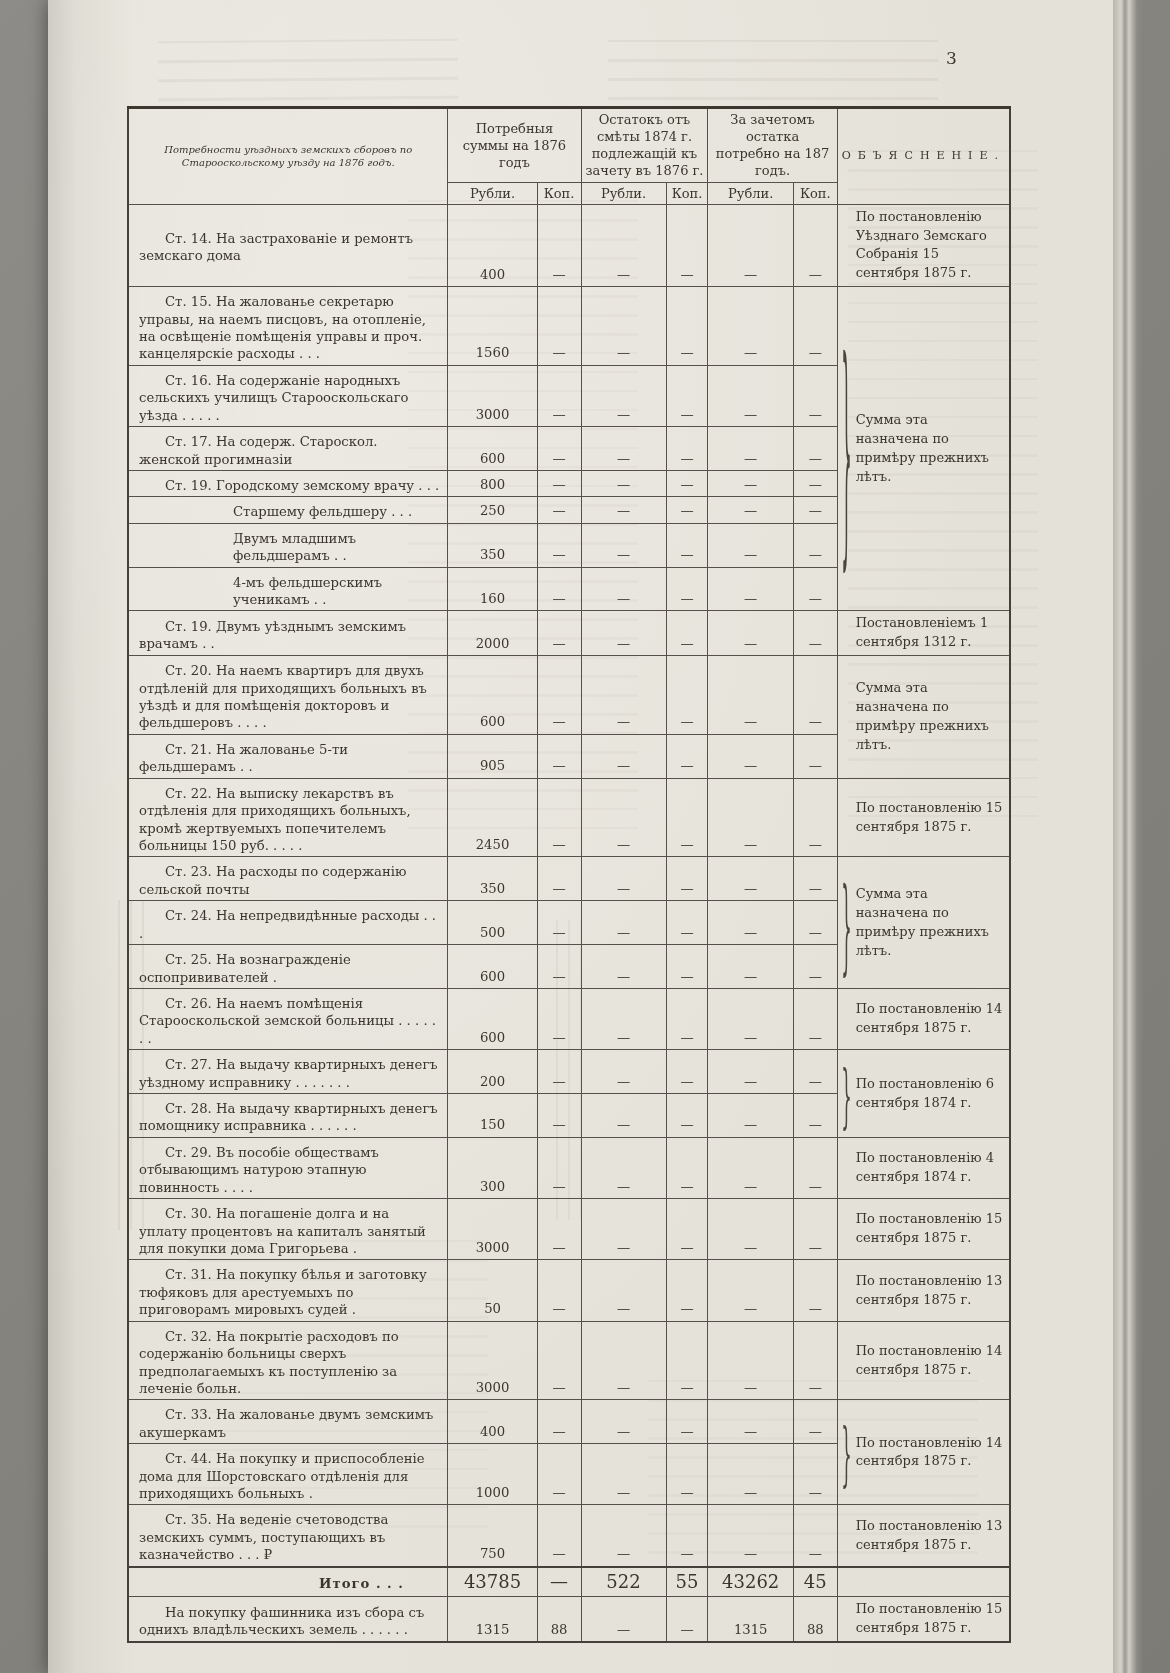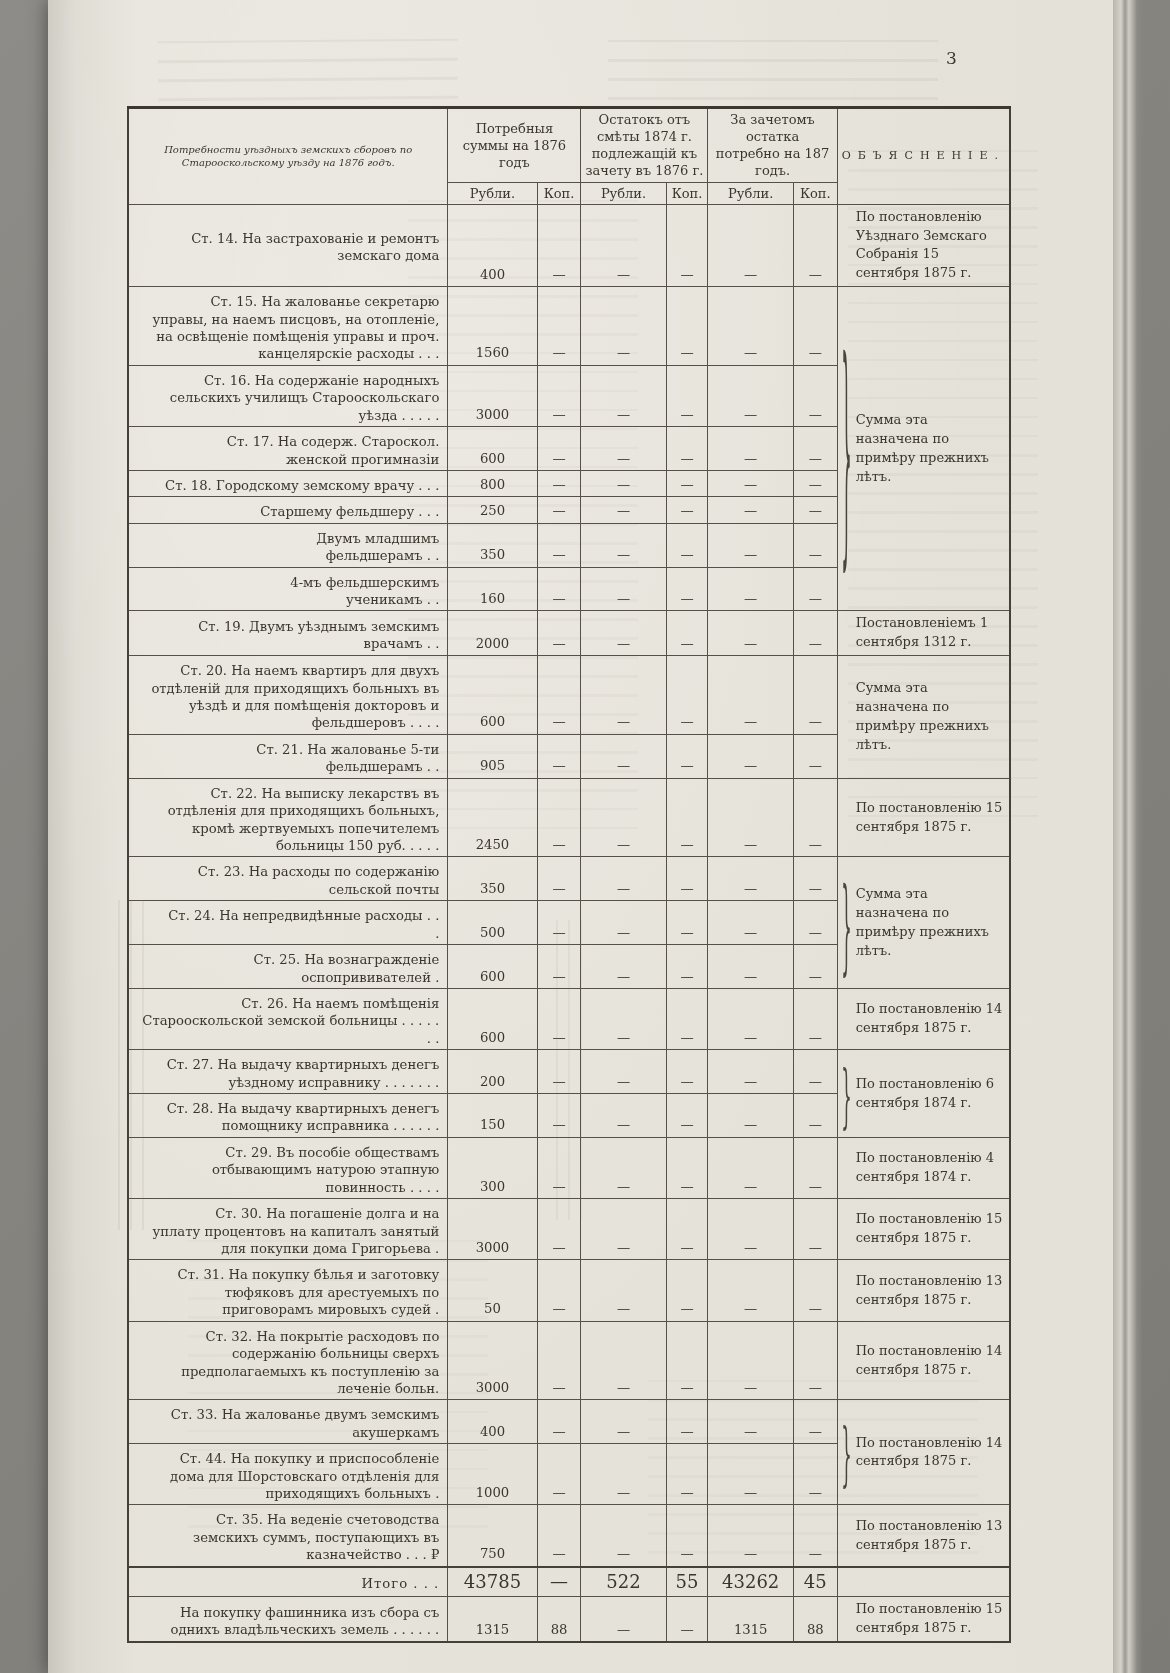--- a/index.html
+++ b/index.html
@@ -27,24 +27,24 @@
     border-collapse:collapse;margin:106px 0 0 79px;width:884px;
     font-size:13.2px;line-height:1.32;color:#3a362d;
     border:2px solid #45413a;border-top:3px solid #3c382f;
   }
   .main th,.main td{border:1px solid #55504a;padding:2px 4px;}
   .main thead th{font-weight:normal;text-align:center;vertical-align:middle;}
   .th-desc{font-size:10px;padding:8px 14px;font-style:italic;}
   .th-group{font-size:13px;padding:4px 3px;}
   .th-expl{font-size:11px;letter-spacing:7px;}
   .th-unit{font-size:13px;padding:6px 2px;margin-left:20px;}
-  .main td.desc{padding:6px 8px 2px 10px;text-align:right;}
+  .main td.desc{padding:6px 8px 2px 10px;}
   .d-art{text-indent:26px;}
   .d-sub{padding-left:104px !important;text-indent:0;margin-top:25px;}
-  .d-tot{text-indent:0;padding-left:190px !important;letter-spacing:1px;}
+  .d-tot{text-indent:0;padding-left:190px !important;letter-spacing:1px;font-weight:bold;}
   .main td.num{text-align:center;vertical-align:bottom;padding:2px 3px 3px;}
   .main td.expl{
     vertical-align:middle;padding:3px 6px 3px 18px;position:relative;
     font-size:13px;line-height:1.45;
   }
   .brace{
     position:absolute;left:-1px;top:50%;font-size:30px;font-weight:normal;
     transform-origin:50% 50%;margin-top:-19px;color:#4a453c;
   }
   .row-total td{border-top:2px solid #45413a;}
@@ -136,21 +136,21 @@
         <tr>
           <td class="desc d-art">Ст. 17. На содерж. Староскол. женской прогимназіи</td>
           <td class="num rub">600</td>
           <td class="num kop">—</td>
           <td class="num rub">—</td>
           <td class="num kop">—</td>
           <td class="num rub">—</td>
           <td class="num kop">—</td>
         </tr>
         <tr>
-          <td class="desc d-art">Ст. 18. Городскому земскому врачу    .    .    .</td>
+          <td class="desc d-art">Ст. 19. Городскому земскому врачу    .    .    .</td>
           <td class="num rub">800</td>
           <td class="num kop">—</td>
           <td class="num rub">—</td>
           <td class="num kop">—</td>
           <td class="num rub">—</td>
           <td class="num kop">—</td>
         </tr>
         <tr>
           <td class="desc d-sub">Старшему фельдшеру    .    .    .</td>
           <td class="num rub">250</td>

